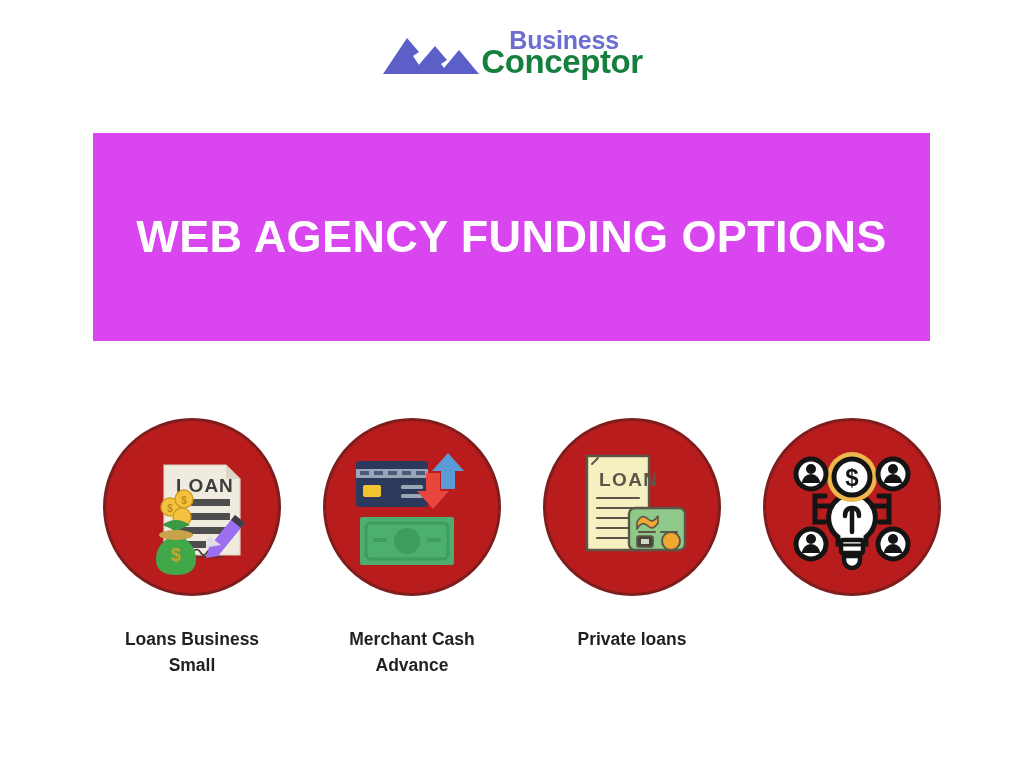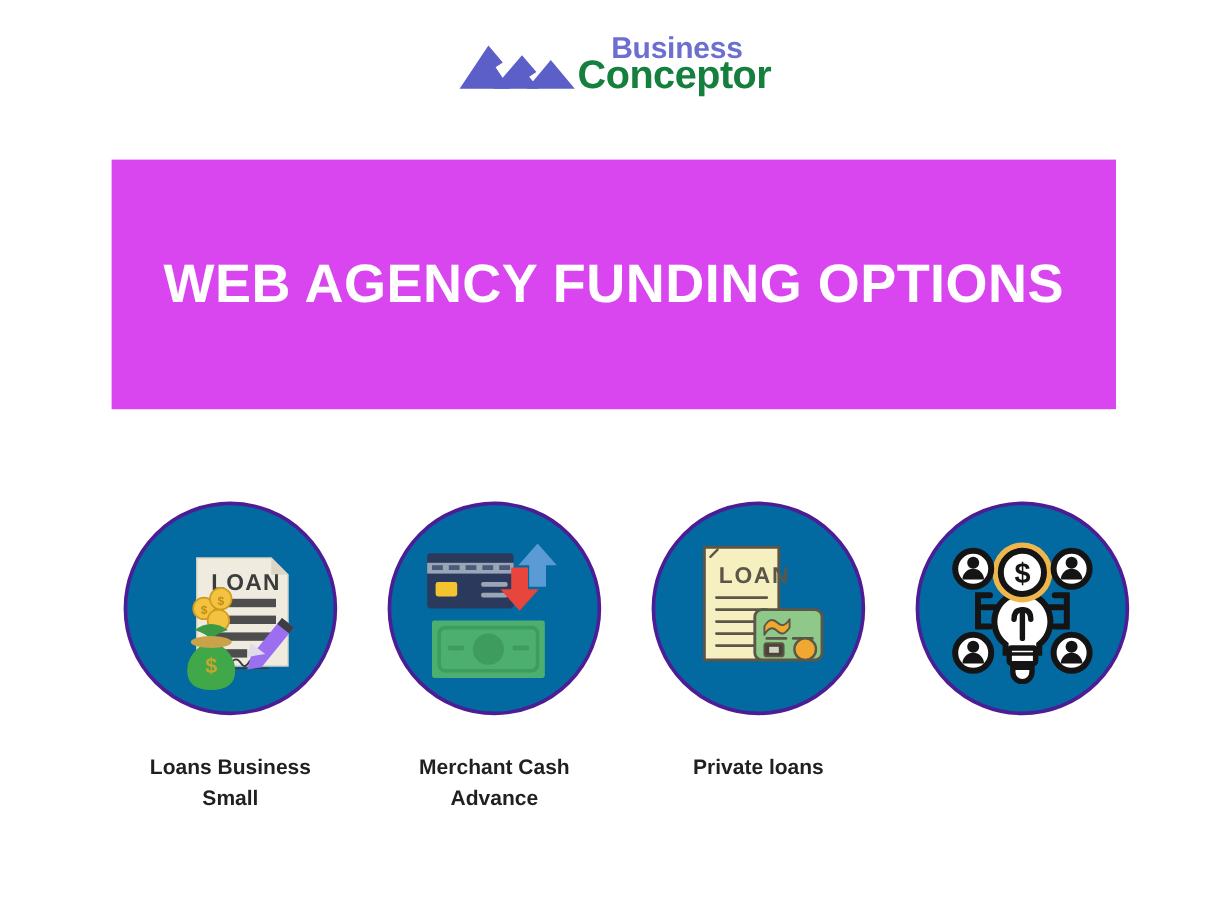--- a/index.html
+++ b/index.html
@@ -88,22 +88,22 @@
   .card {
     width: 220px;
     display: flex;
     flex-direction: column;
     align-items: center;
   }
   .circle {
     width: 178px;
     height: 178px;
     border-radius: 50%;
-    border: 3px solid #4c1d95;
-    background: #0369a1;
+    border: 3px solid #7f1d1d;
+    background: #b91c1c;
     display: flex;
     align-items: center;
     justify-content: center;
     box-sizing: border-box;
   }
   .circle svg { display: block; }
   .caption {
     margin-top: 30px;
     font-size: 17.5px;
     font-weight: bold;

